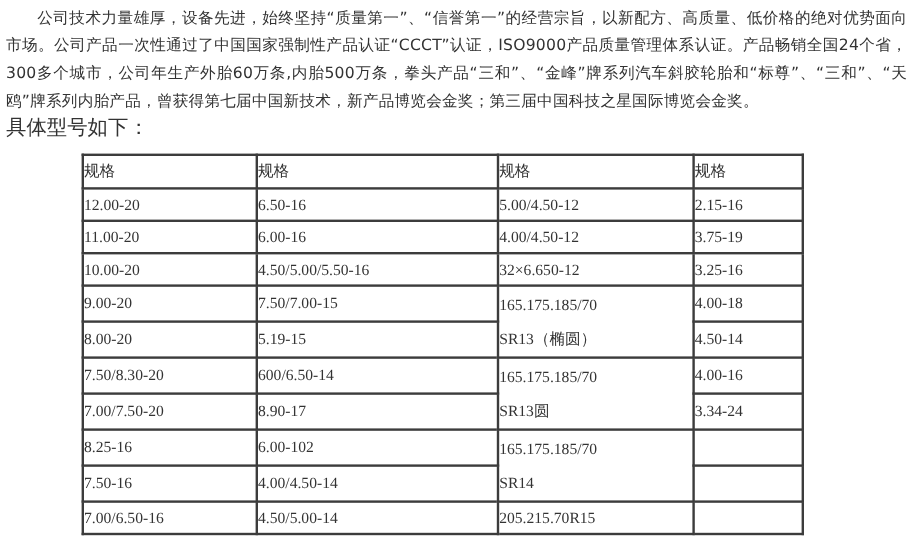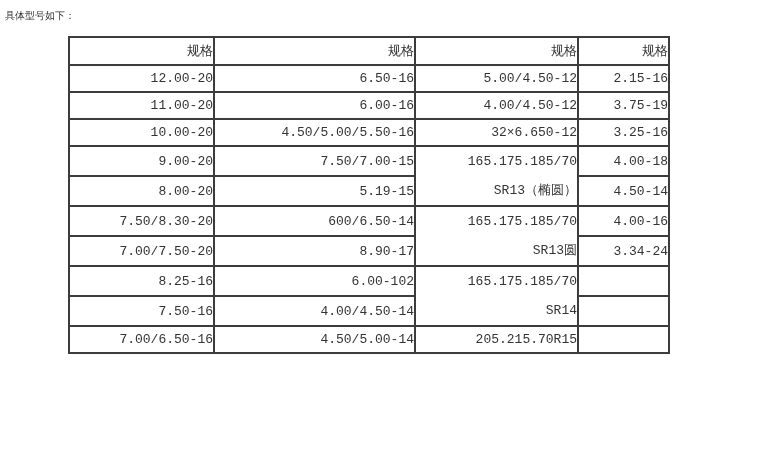--- a/index.html
+++ b/index.html
@@ -19,59 +19,60 @@
   }
   .intro-paragraph {
     margin: 0;
     font-size: 13px;
     line-height: 23px;
     text-indent: 2em;
     text-align: justify;
     letter-spacing: 0.2px;
   }
   .models-label {
-    font-size: 10px;
+    font-size: 17px;
     line-height: 23px;
   }
   .spec-table-wrap {
     margin: 9px 0 0 63px;
   }
   table.spec-table {
     border-collapse: collapse;
     table-layout: fixed;
     width: 600px;
     border: 2px solid #3c3c3c;
   }
   table.spec-table th,
   table.spec-table td {
     border: 2px solid #3c3c3c;
-    text-align: right;
+    text-align: left;
     vertical-align: middle;
     font-weight: normal;
     font-size: 13px;
-    font-family: Liberation Mono, monospace;
+    font-family: Liberation Serif, serif;
     padding: 0;
     overflow: hidden;
     white-space: nowrap;
   }
   table.spec-table th {
     height: 26px;
   }
   table.spec-table td {
     height: 25px;
   }
   td .cell-line {
     line-height: 29px;
     height: 29px;
   }
 </style>
 </head>
 <body style="background: rgb(255, 255, 255); color: rgb(51, 51, 51);">
 
 <div class="doc">
+  <p class="intro-paragraph">公司技术力量雄厚，设备先进，始终坚持“质量第一”、“信誉第一”的经营宗旨，以新配方、高质量、低价格的绝对优势面向市场。公司产品一次性通过了中国国家强制性产品认证“CCCT”认证，ISO9000产品质量管理体系认证。产品畅销全国24个省，300多个城市，公司年生产外胎60万条,内胎500万条，拳头产品“三和”、“金峰”牌系列汽车斜胶轮胎和“标尊”、“三和”、“天鸥”牌系列内胎产品，曾获得第七届中国新技术，新产品博览会金奖；第三届中国科技之星国际博览会金奖。</p>
 
   <div class="models-label">具体型号如下：</div>
 
   <div class="spec-table-wrap">
     <table class="spec-table">
       <colgroup>
           <col style="width: 145px;">
           <col style="width: 201px;">
           <col style="width: 163px;">
           <col style="width: 91px;">

